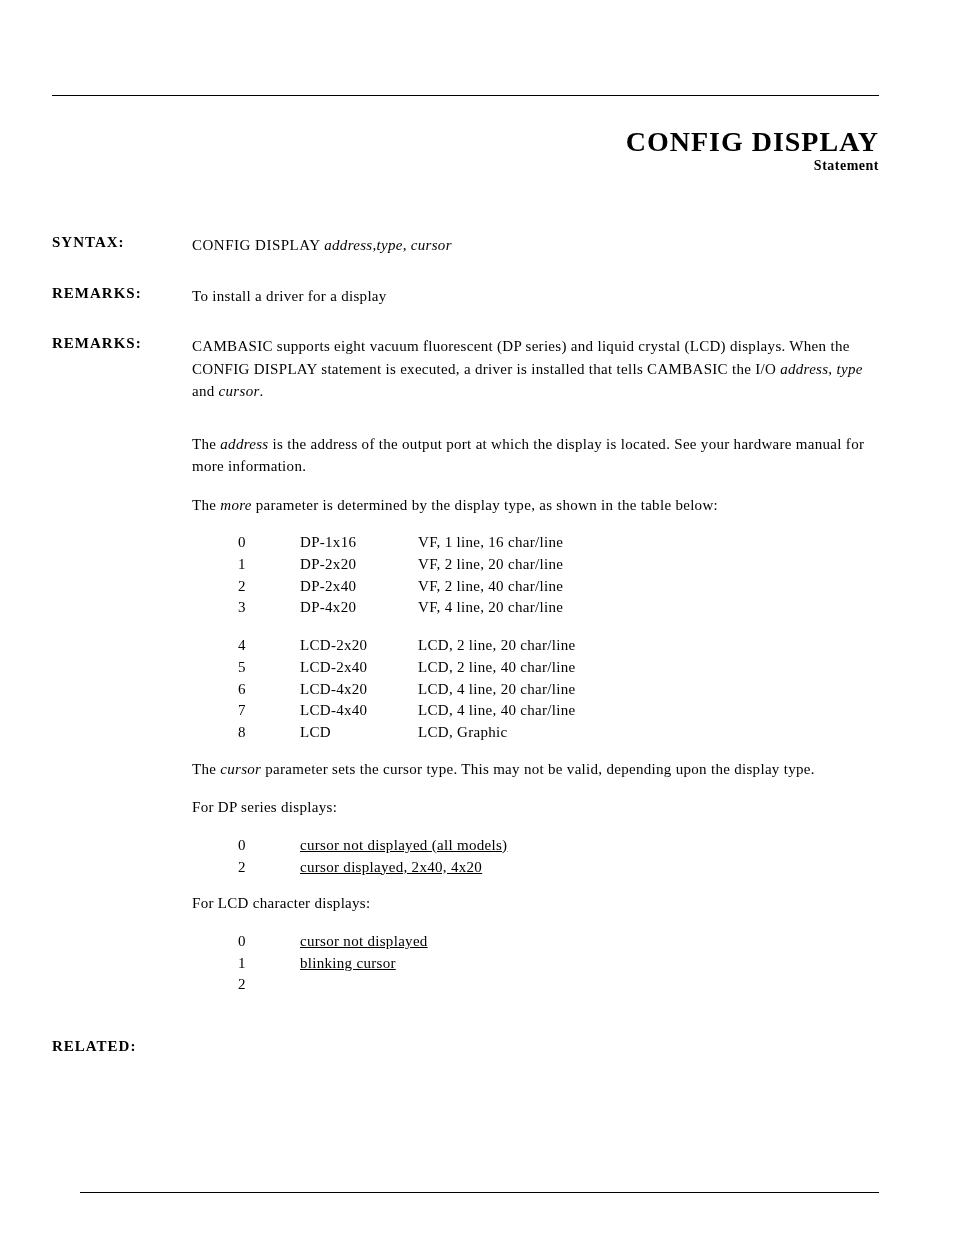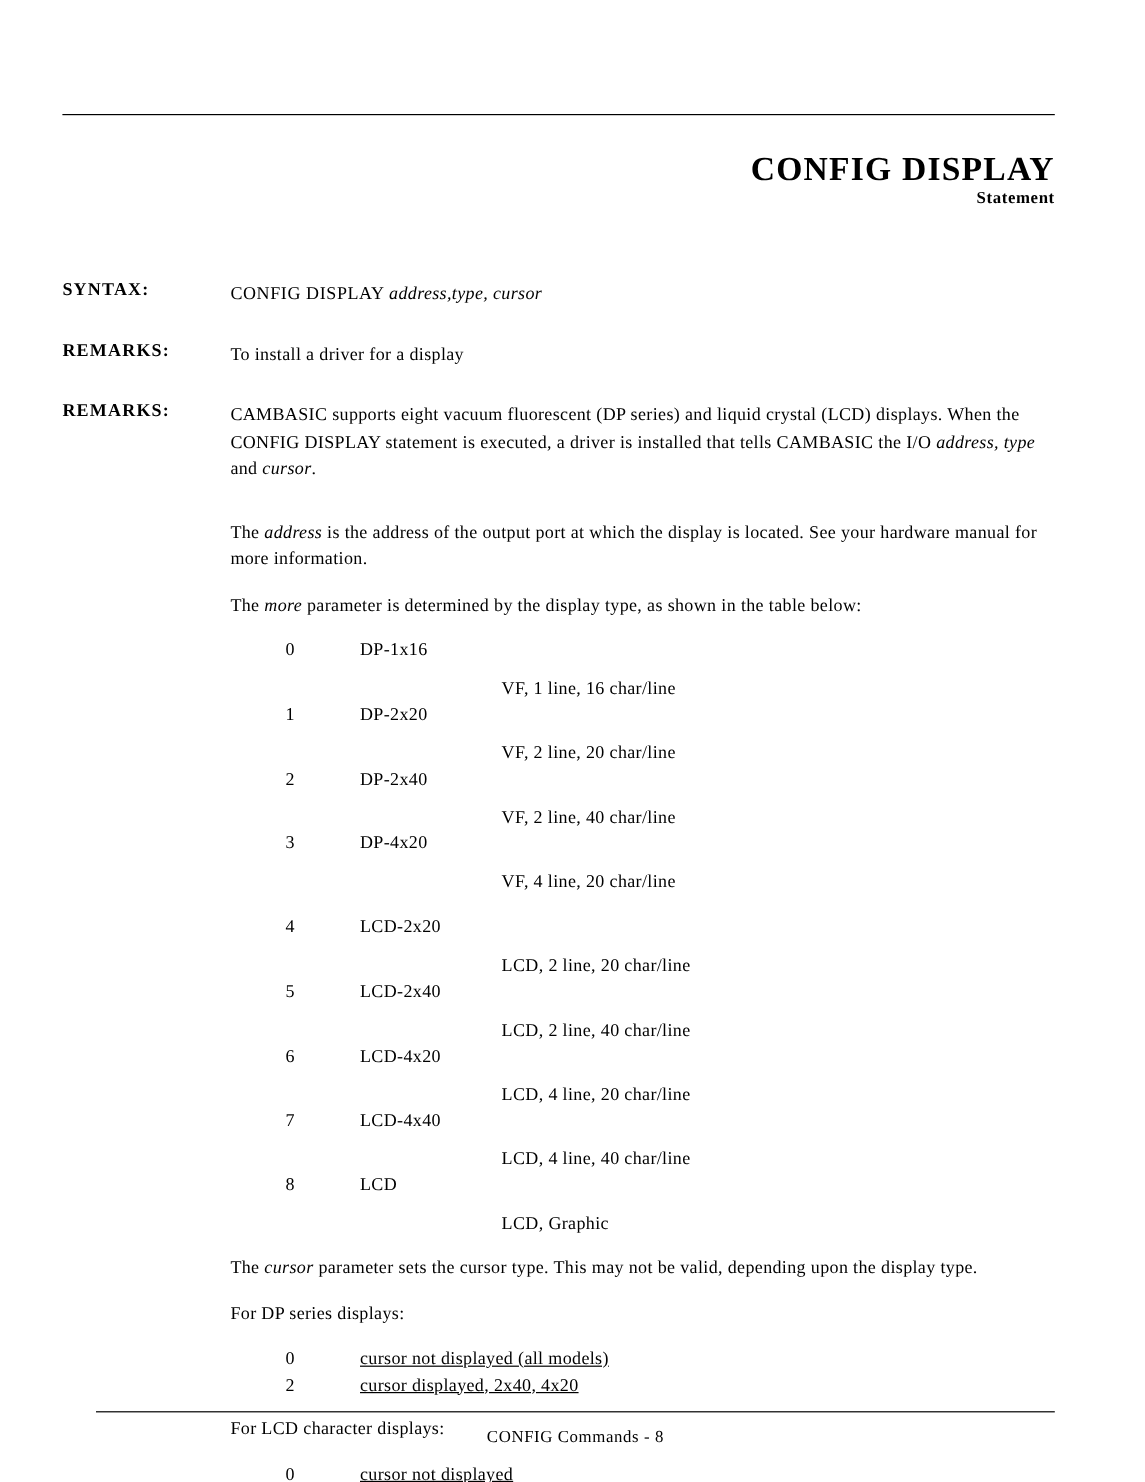--- a/index.html
+++ b/index.html
@@ -60,21 +60,21 @@
   }
   .type-table {
     margin: 10px 0 14px 46px;
   }
   .type-row {
     display: flex;
     line-height: 1.45;
   }
   .type-col1 { width: 62px; }
   .type-col2 { width: 118px; }
-  .type-col3 { flex: 1; margin-top: 32px; }
+  .type-col3 { flex: 1; }
   .gap-row { height: 16px; }
   .cursor-table {
     margin: 6px 0 14px 46px;
   }
   .cursor-row {
     display: flex;
     line-height: 1.45;
   }
   .cursor-col1 { width: 62px; }
   .cursor-col2 { flex: 1; text-decoration: underline; }
@@ -221,14 +221,13 @@
   </div>
 
   <div class="section">
     <div class="label-col">RELATED:</div>
   </div>
 
 </div>
 
 <div class="footer">
   <div class="bottom-rule"></div>
-  <div class="footer-text">CONFIG Commands - 8</div>
 </div>
 
 </body></html>

